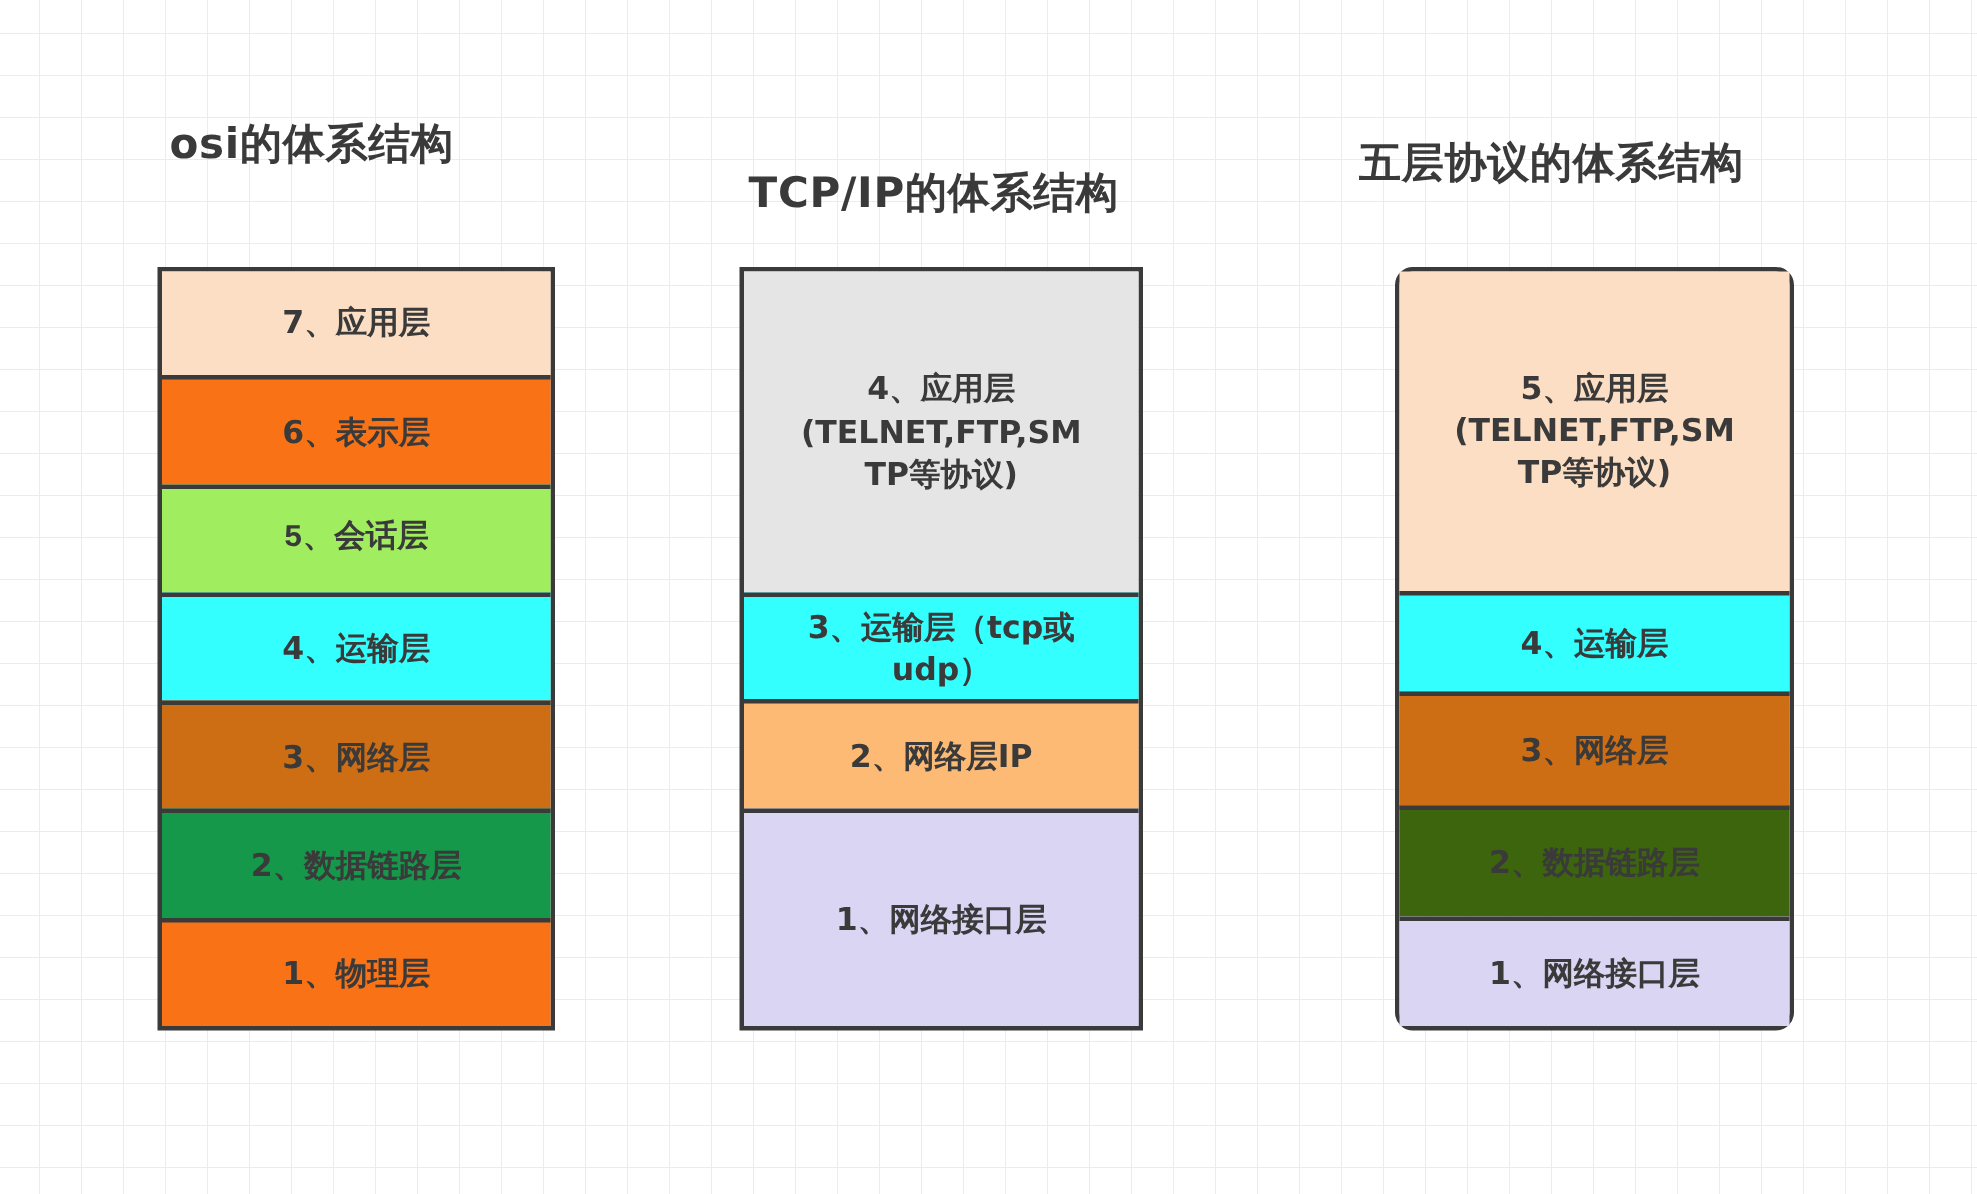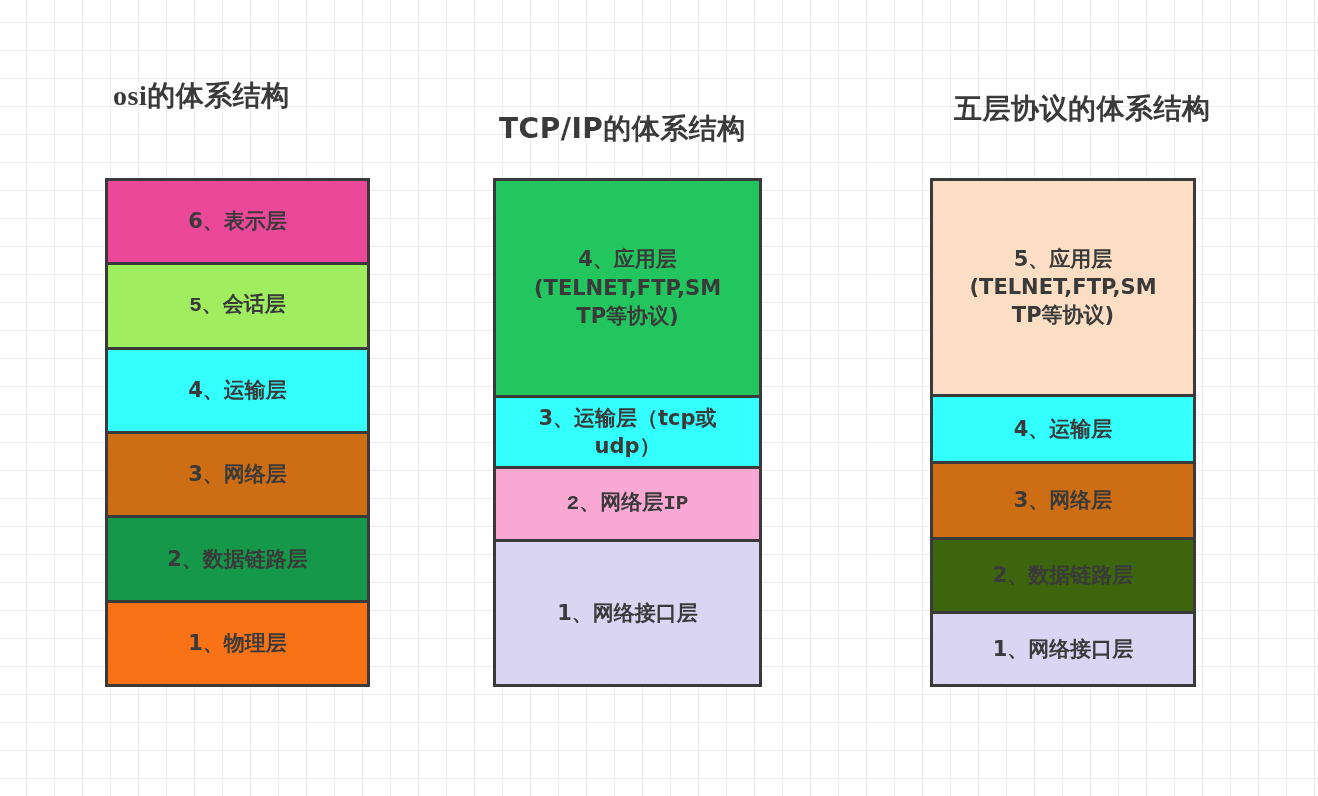--- a/index.html
+++ b/index.html
@@ -20,35 +20,35 @@
     font-family:"DejaVu Sans", sans-serif;
     color:var(--text);
   }
   .diagram-title{
     position:absolute;
     font-size:28px;
     font-weight:bold;
     letter-spacing:0.5px;
     white-space:nowrap;
   }
-  .t1{left:113px;top:77px;font-family:Liberation Serif, serif;}
+  .t1{left:113px;top:77px;}
   .t2{left:499px;top:74px;margin-top:36px;}
-  .t3{left:954px;top:90px;}
+  .t3{left:906px;top:90px;}
   .stack{
     position:absolute;
     top:178px;
     height:509px;
     box-sizing:border-box;
     border:3px solid var(--line);
     display:flex;
     flex-direction:column;
   }
   .s1{left:105px;width:265px;}
   .s2{left:493px;width:269px;}
-  .s3{left:930px;width:266px;}
+  .s3{left:930px;width:266px;border-radius:12px;}
   .layer{
     flex-basis:0;
     display:flex;
     flex-direction:column;
     align-items:center;
     justify-content:center;
     box-sizing:border-box;
   }
   .layer + .layer{border-top:3px solid var(--line);}
   .layer-line{
@@ -60,50 +60,53 @@
   }
 </style>
 </head>
 <body>
 
 <div class="diagram-title t1">osi的体系结构</div>
 <div class="diagram-title t2">TCP/IP的体系结构</div>
 <div class="diagram-title t3">五层协议的体系结构</div>
 
 <div class="stack s1">
-    <div class="layer" style="background: #ec4899; flex-grow: 72;">
+    <div class="layer" style="background: rgb(251, 222, 195); flex-grow: 72;">
+      <div class="layer-line">7、应用层</div>
+    </div>
+    <div class="layer" style="background: #f97316; flex-grow: 72;">
       <div class="layer-line">6、表示层</div>
     </div>
     <div class="layer" style="background: rgb(160, 238, 95); flex-grow: 72; font-family: Liberation Mono, monospace;">
       <div class="layer-line">5、会话层</div>
     </div>
     <div class="layer" style="background: rgb(51, 255, 255); flex-grow: 72;">
       <div class="layer-line">4、运输层</div>
     </div>
     <div class="layer" style="background: rgb(206, 110, 20); flex-grow: 72;">
       <div class="layer-line">3、网络层</div>
     </div>
     <div class="layer" style="background: rgb(21, 152, 74); flex-grow: 72;">
       <div class="layer-line">2、数据链路层</div>
     </div>
     <div class="layer" style="background: #f97316; flex-grow: 72;">
       <div class="layer-line">1、物理层</div>
     </div>
   </div>
 <div class="stack s2">
-    <div class="layer" style="background: #22c55e; flex-grow: 220;">
+    <div class="layer" style="background: #e5e5e5; flex-grow: 220;">
       <div class="layer-line">4、应用层</div>
       <div class="layer-line">(TELNET,FTP,SM</div>
       <div class="layer-line">TP等协议)</div>
     </div>
     <div class="layer" style="background: rgb(51, 255, 255); flex-grow: 70; align-items: center;">
       <div class="layer-line">3、运输层（tcp或</div>
       <div class="layer-line">udp）</div>
     </div>
-    <div class="layer" style="background: #f9a8d4; flex-grow: 72; font-family: Liberation Mono, monospace;">
+    <div class="layer" style="background: #fdba74; flex-grow: 72;">
       <div class="layer-line">2、网络层IP</div>
     </div>
     <div class="layer" style="background: rgb(217, 213, 243); flex-grow: 146;">
       <div class="layer-line">1、网络接口层</div>
     </div>
   </div>
 <div class="stack s3">
     <div class="layer" style="background: rgb(251, 222, 195); flex-grow: 220;">
       <div class="layer-line">5、应用层</div>
       <div class="layer-line">(TELNET,FTP,SM</div>

